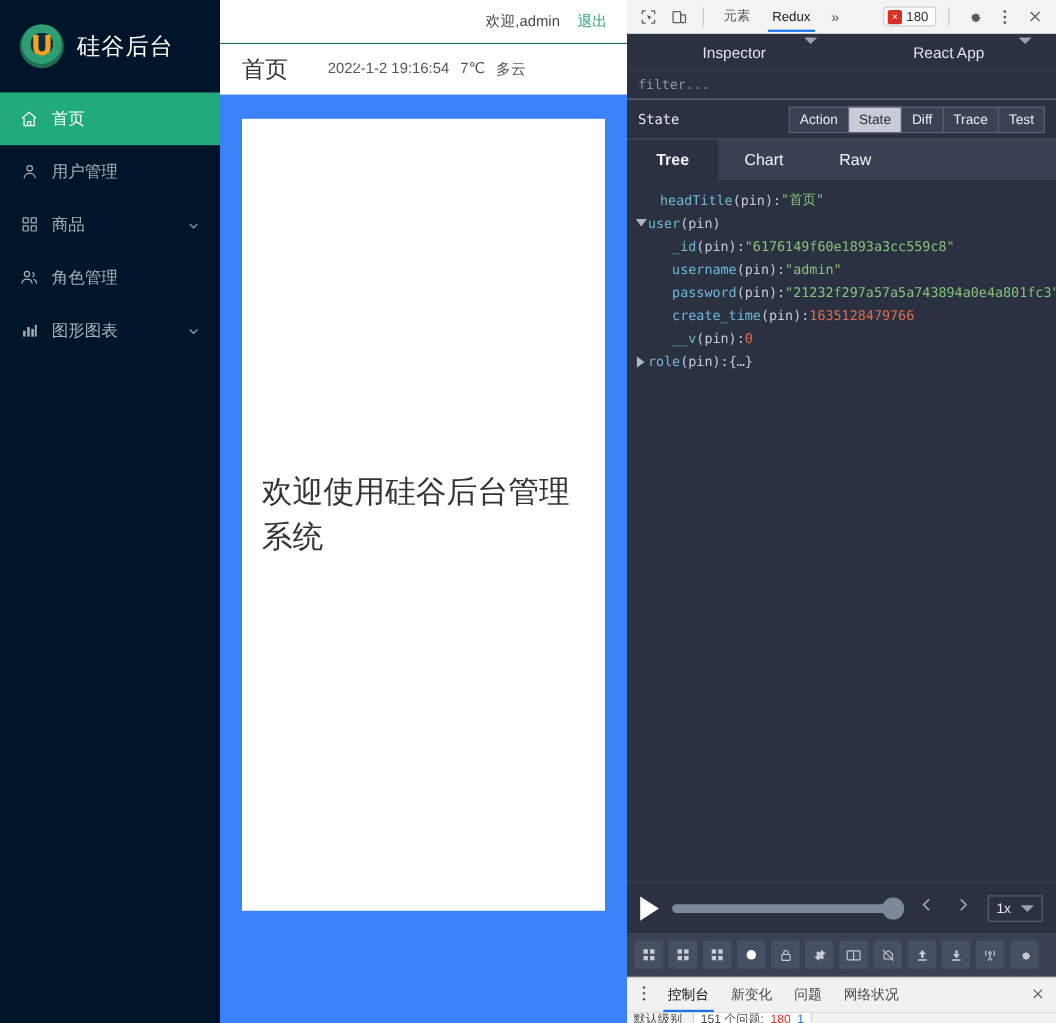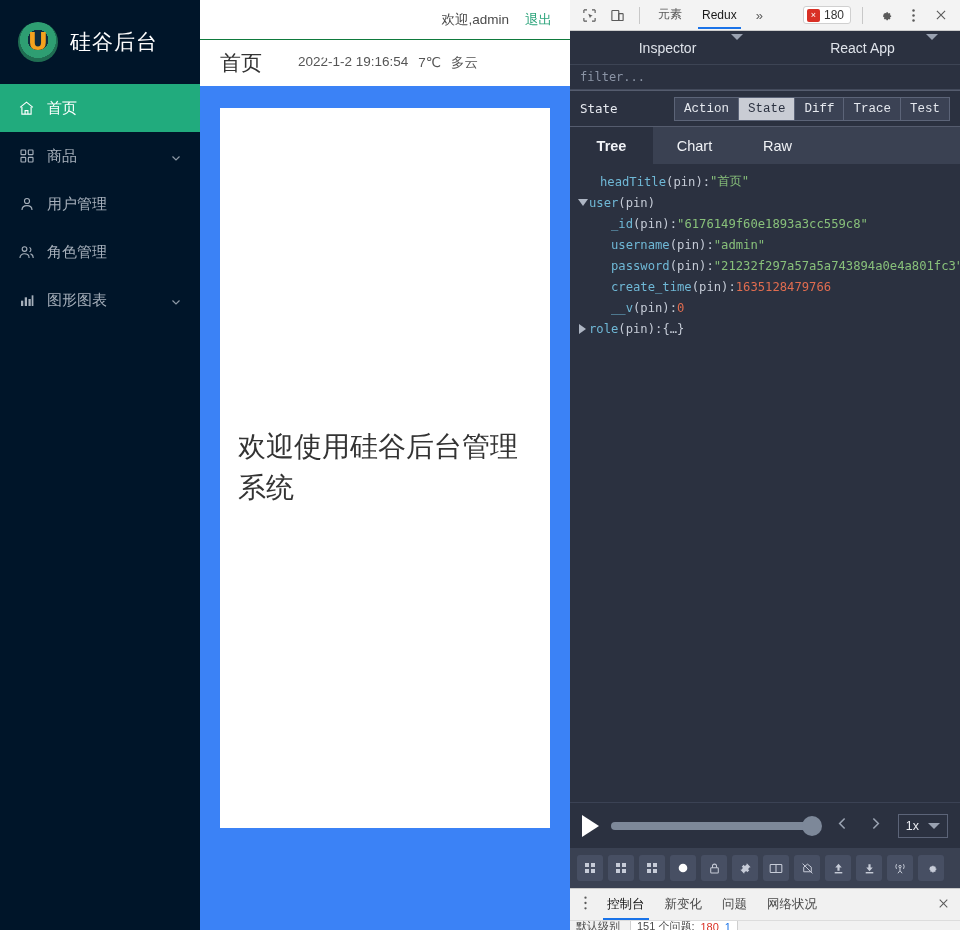--- a/index.html
+++ b/index.html
@@ -145,21 +145,21 @@
     height: 37px; flex: 0 0 37px; background: #2b3140; border-top: 1px solid #555c6e;
     border-bottom: 1px solid #555c6e; display: flex; align-items: center; padding: 0 10px;
   }
   .dt-subbar .label {
     font-family: "DejaVu Sans Mono", "Liberation Mono", monospace;
     font-size: 12.5px; color: #e6e9ef; flex: 1 1 auto;
   }
   .seg { display: flex; border: 1px solid #6d7policy; }
   .seg { display: flex; }
   .seg button {
-    font-family: Liberation Mono, monospace;
+    font-family: Liberation Sans, sans-serif;
     font-size: 12.5px; color: #e6e9ef; background: #3b4254;
     border: 1px solid #5c6478; border-right: none; padding: 4px 9px; cursor: pointer;
   }
   .seg button:last-child { border-right: 1px solid #5c6478; }
   .seg button.active { background: #c9ccd4; color: #2b3140; }
 
   .dt-tabs2 {
     height: 37px; flex: 0 0 37px; background: #3a4152; display: flex; align-items: stretch;
   }
   .tab2 {
@@ -250,42 +250,42 @@
                 <path d="M5.5 9.8V20h13V9.8"></path>
                 <path d="M10 20v-5h4v5"></path>
               </svg>
           </span>
           <span class="mi-label">首页</span>
         </li>
 
         <li class="menu-item">
           <span class="mi-icon">
             <svg width="16" height="16" viewBox="0 0 24 24" fill="none" stroke="#a6b0bb" stroke-width="1.7">
+                <circle cx="12" cy="7.5" r="3.8"></circle>
+                <path d="M4.5 21c0-4.2 3.4-6.6 7.5-6.6s7.5 2.4 7.5 6.6"></path>
+              </svg>
+          </span>
+          <span class="mi-label">用户管理</span>
+        </li>
+
+        <li class="menu-item">
+          <span class="mi-icon">
+            <svg width="16" height="16" viewBox="0 0 24 24" fill="none" stroke="#a6b0bb" stroke-width="1.7">
                 <rect x="3" y="3" width="7" height="7" rx="1"></rect>
                 <rect x="14" y="3" width="7" height="7" rx="1"></rect>
                 <rect x="3" y="14" width="7" height="7" rx="1"></rect>
                 <rect x="14" y="14" width="7" height="7" rx="1"></rect>
               </svg>
           </span>
           <span class="mi-label">商品</span>
           <span class="chev">
             <svg width="12" height="12" viewBox="0 0 24 24" fill="none" stroke="#a6b0bb" stroke-width="2.4">
                 <path d="M5 9l7 7 7-7"></path>
               </svg>
           </span>
-        </li>
-
-        <li class="menu-item">
-          <span class="mi-icon">
-            <svg width="16" height="16" viewBox="0 0 24 24" fill="none" stroke="#a6b0bb" stroke-width="1.7">
-                <circle cx="12" cy="7.5" r="3.8"></circle>
-                <path d="M4.5 21c0-4.2 3.4-6.6 7.5-6.6s7.5 2.4 7.5 6.6"></path>
-              </svg>
-          </span>
-          <span class="mi-label">用户管理</span>
         </li>
 
         <li class="menu-item">
           <span class="mi-icon">
             <svg width="17" height="16" viewBox="0 0 26 24" fill="none" stroke="#a6b0bb" stroke-width="1.7">
                 <circle cx="10" cy="7.5" r="3.6"></circle>
                 <path d="M3 21c0-4 3.1-6.3 7-6.3s7 2.3 7 6.3"></path>
                 <path d="M17.5 5.2a3.4 3.4 0 0 1 0 6.4"></path>
                 <path d="M19 14.9c2.6.6 4.3 2.6 4.3 6.1"></path>
               </svg>

